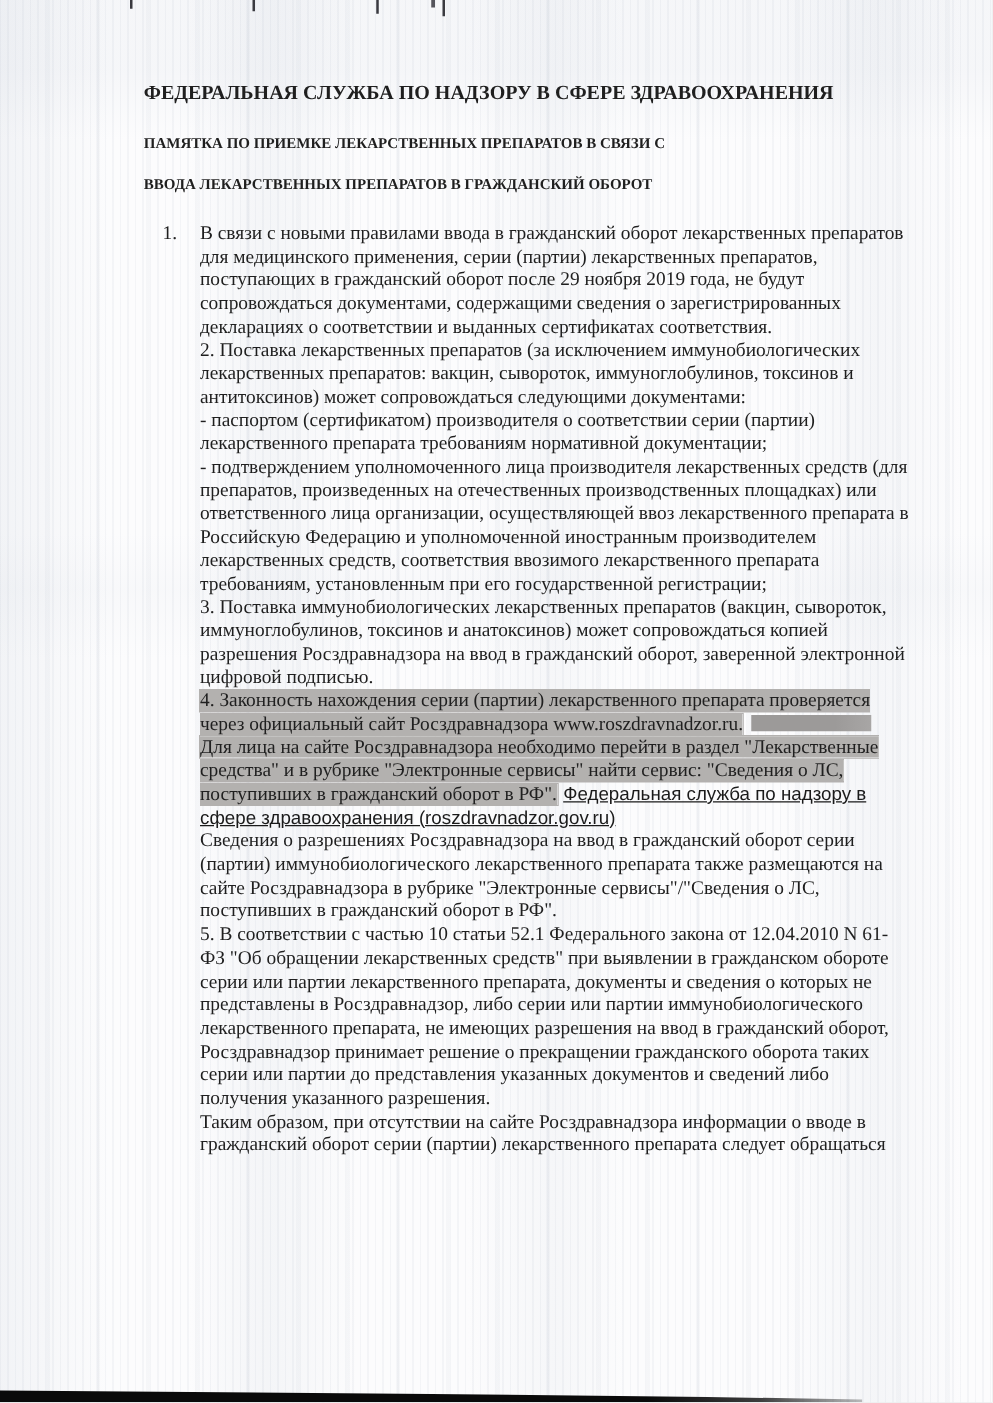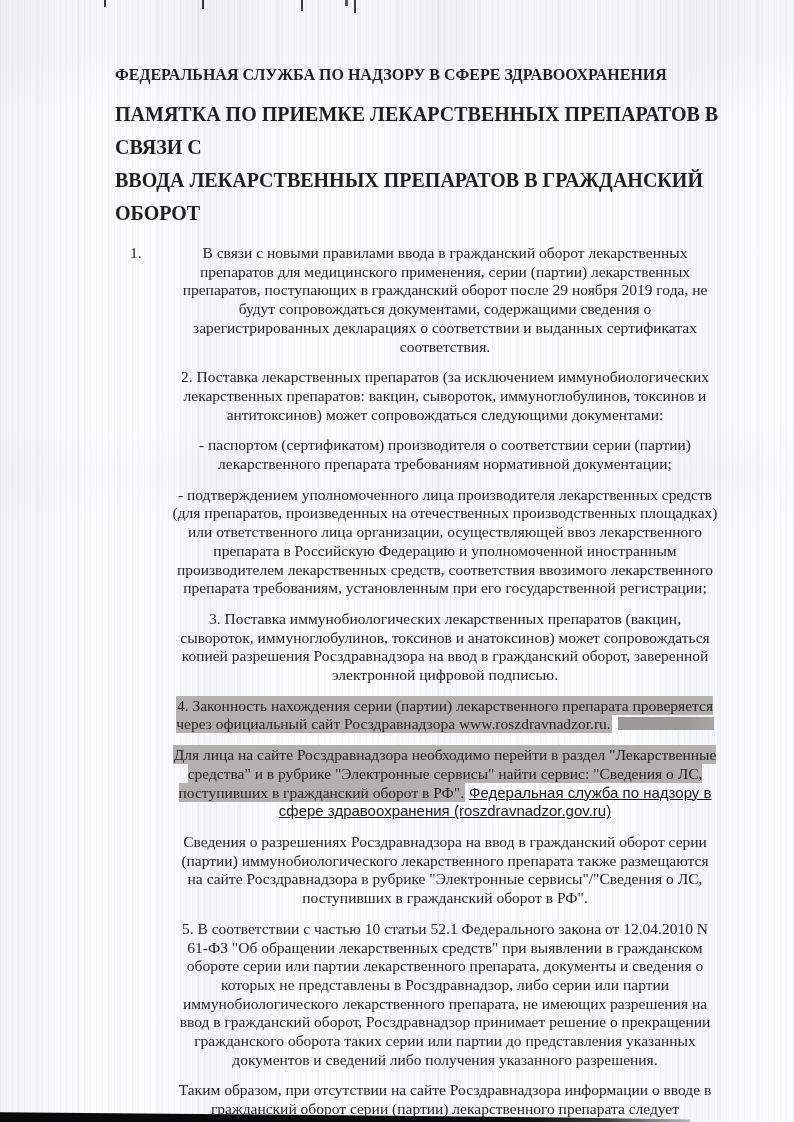--- a/index.html
+++ b/index.html
@@ -12,28 +12,28 @@
     background-image:
       repeating-linear-gradient(90deg, rgba(168,178,194,0.10) 0px, rgba(168,178,194,0.10) 1px, transparent 1px, transparent 6px),
       repeating-linear-gradient(90deg, transparent 0px, transparent 37px, rgba(160,170,186,0.07) 37px, rgba(160,170,186,0.07) 40px),
       linear-gradient(90deg, rgba(190,198,210,0.16) 0%, transparent 11%, transparent 19%, rgba(190,198,210,0.13) 27%, transparent 36%, transparent 47%, rgba(190,198,210,0.10) 56%, transparent 63%, transparent 79%, rgba(190,198,210,0.12) 88%, transparent 97%),
       linear-gradient(180deg, rgba(198,206,218,0.12) 0%, rgba(198,206,218,0.12) 5%, transparent 10%, transparent 38%, rgba(198,206,218,0.08) 42%, transparent 47%);
     font-family:"Liberation Serif","DejaVu Serif",serif;
     color:#1f1f1f;
   }
   .content{position:absolute;left:115px;top:64px;width:618px;}
   .header{font-weight:bold;font-size:16px;line-height:21px;}
-  .title{font-weight:bold;font-size:20px;line-height:33px;margin-top:13px;}
+  .title{font-weight:bold;font-size:12px;line-height:33px;margin-top:13px;}
   .body{
     position:relative;
     margin-left:45px;width:570px;
     font-size:15.5px;line-height:18.7px;
     margin-top:14px;
   }
-  .body p{margin:12px;text-align:center;}
+  .body p{margin:0;}
   .marker{position:absolute;left:-30px;top:0;}
   .hl{background:#b3b1af;box-shadow:0 0 0 1px #b3b1af;}
   .smudge{
     display:inline-block;width:96px;height:13px;
     background:linear-gradient(90deg,#9c9a99 0 70%,#a8a6a5 100%);
     margin-left:7px;vertical-align:-1px;
   }
   .doclink{
     font-family:"Liberation Sans","DejaVu Sans",sans-serif;
     font-size:15px;color:#1a1a1a;

